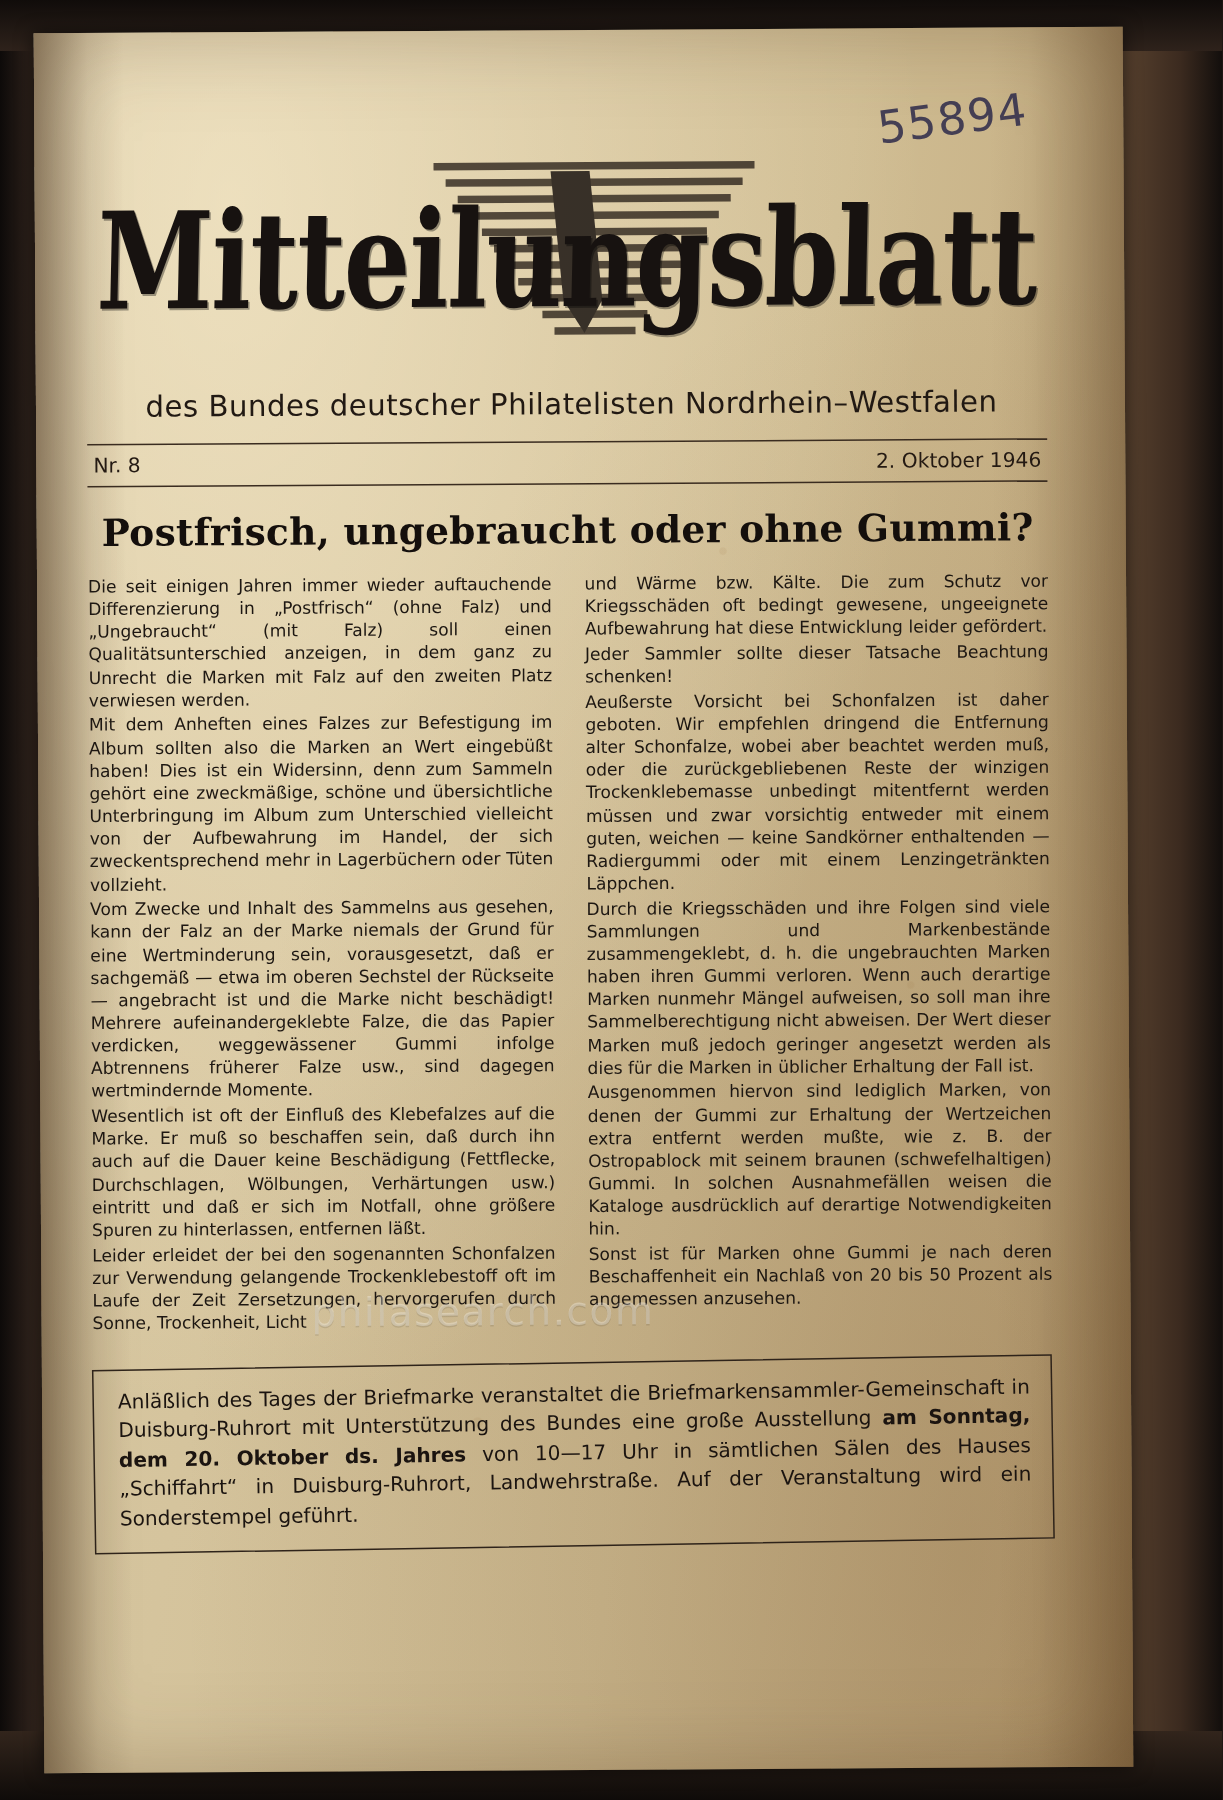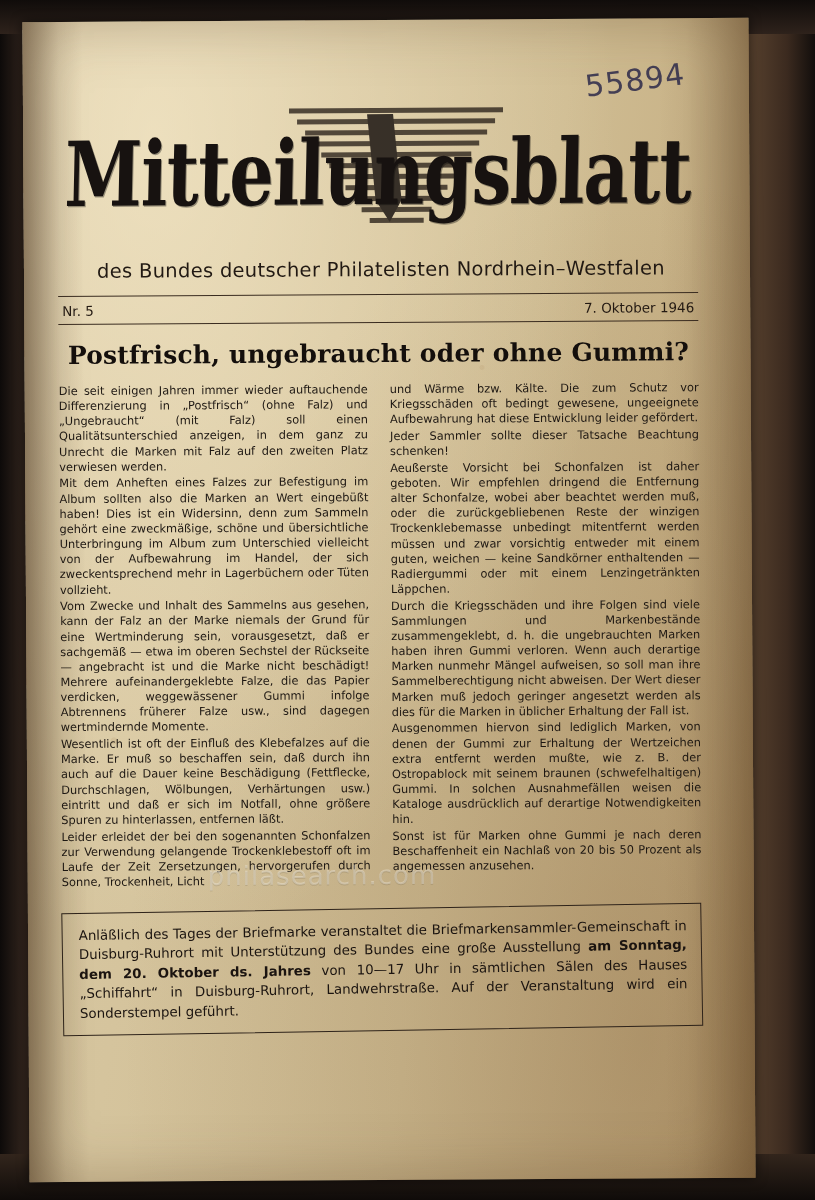--- a/index.html
+++ b/index.html
@@ -215,22 +215,22 @@
               <polygon points="138,10 164,10 156,96 146,118 132,96" opacity="0.0"></polygon>
             </g>
           </svg>
           <div class="masthead-title">Mitteilungsblatt</div>
         </div>
 
         <div class="subtitle">des Bundes deutscher Philatelisten Nordrhein–Westfalen</div>
 
         <hr class="rule">
         <div class="issueline">
-          <span>Nr. 5</span>
-          <span>7. Oktober 1946</span>
+          <span>Nr. 8</span>
+          <span>2. Oktober 1946</span>
         </div>
         <hr class="rule2">
 
         <h1 class="article-title">Postfrisch, ungebraucht oder ohne Gummi?</h1>
 
         <div class="columns">
           <div class="col">
             <p class="sp">Die seit einigen Jahren immer wieder auftauchende Differenzierung in „Postfrisch“ (ohne Falz) und „Ungebraucht“ (mit Falz) soll einen Qualitätsunterschied anzeigen, in dem ganz zu Unrecht die Marken mit Falz auf den zweiten Platz verwiesen werden.</p>
             <p class="sp">Mit dem Anheften eines Falzes zur Befestigung im Album sollten also die Marken an Wert eingebüßt haben! Dies ist ein Widersinn, denn zum Sammeln gehört eine zweckmäßige, schöne und übersichtliche Unterbringung im Album zum Unterschied vielleicht von der Aufbewahrung im Handel, der sich zweckentsprechend mehr in Lagerbüchern oder Tüten vollzieht.</p>
             <p class="sp">Vom Zwecke und Inhalt des Sammelns aus gesehen, kann der Falz an der Marke niemals der Grund für eine Wertminderung sein, vorausgesetzt, daß er sachgemäß — etwa im oberen Sechstel der Rückseite — angebracht ist und die Marke nicht beschädigt! Mehrere aufeinandergeklebte Falze, die das Papier verdicken, weggewässener Gummi infolge Abtrennens früherer Falze usw., sind dagegen wertmindernde Momente.</p>

